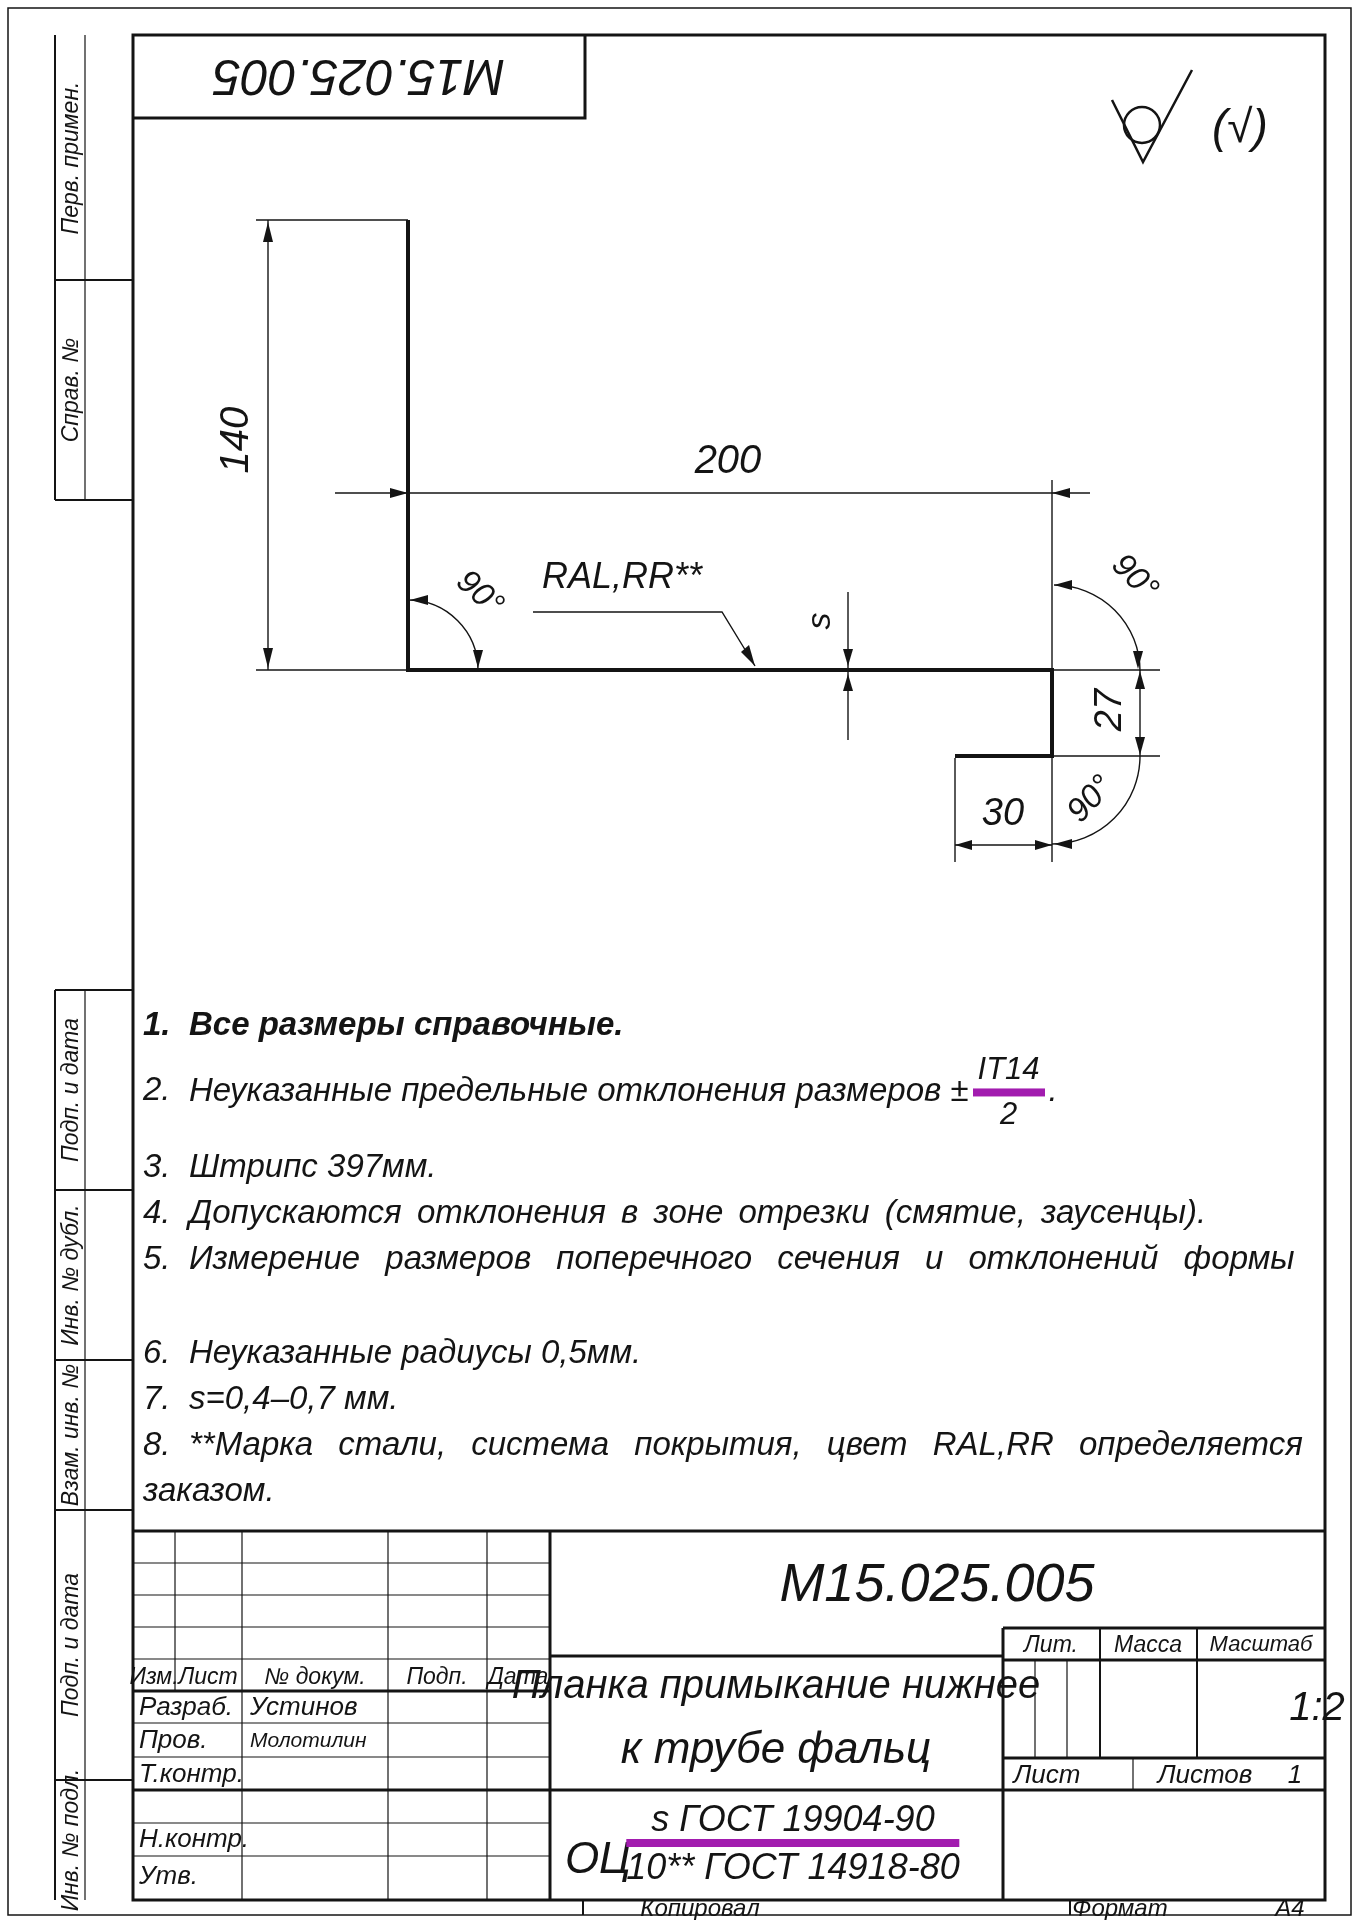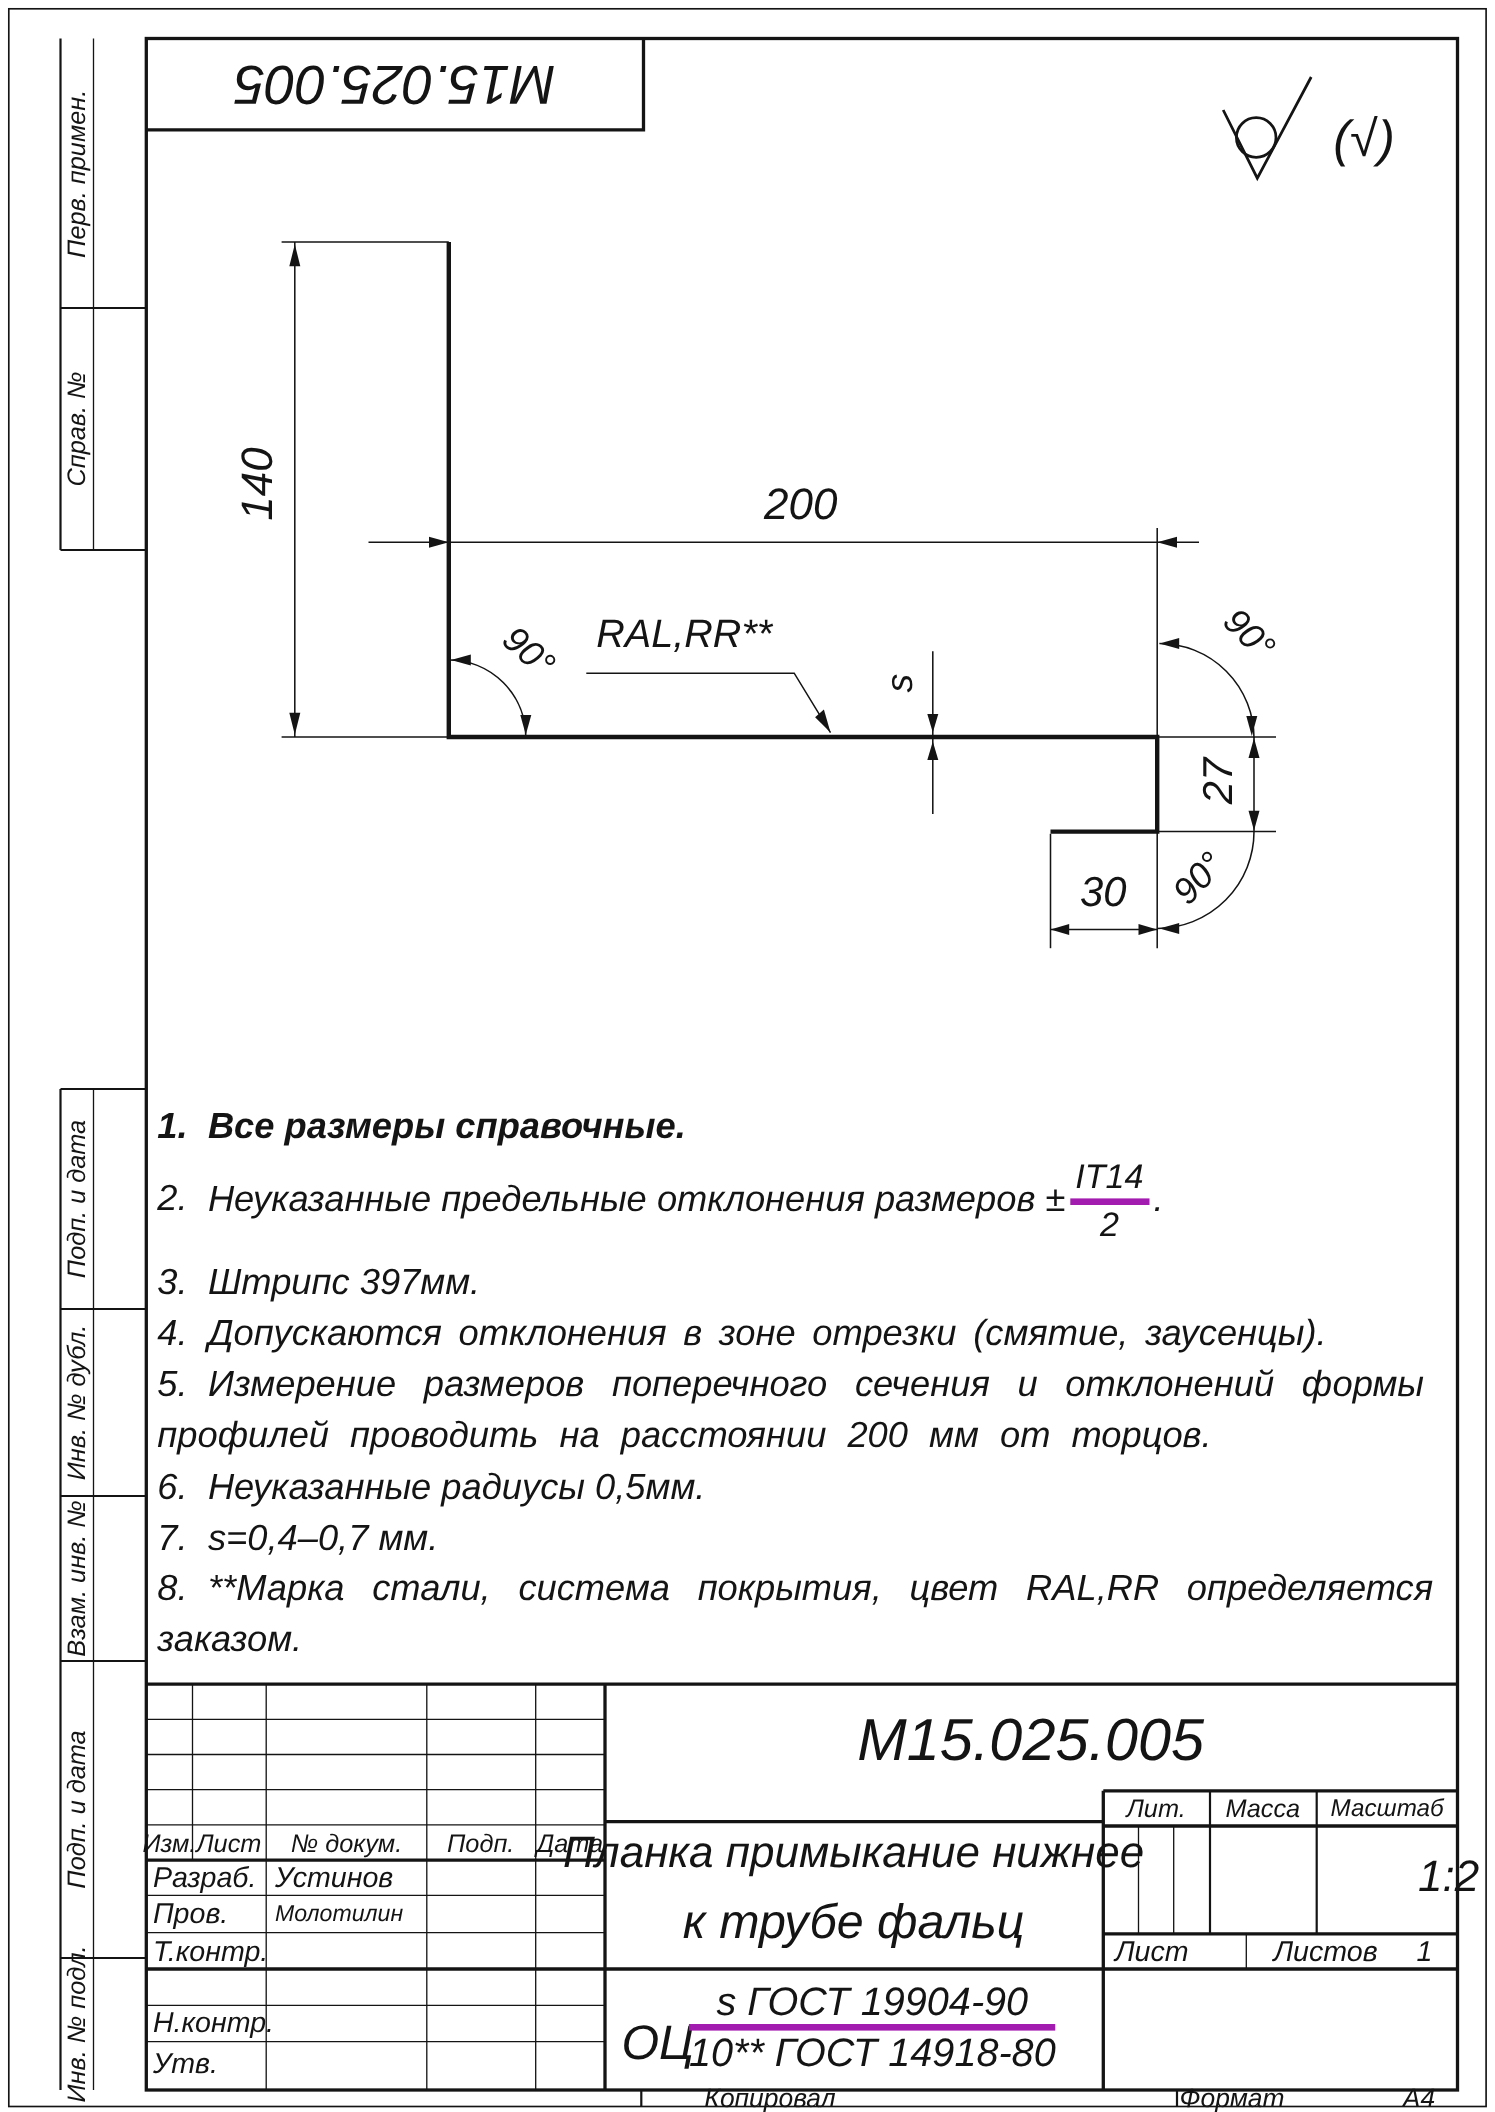--- a/index.html
+++ b/index.html
@@ -8,21 +8,21 @@
   .layer{position:absolute;left:0;top:0;}
   .t{position:absolute;white-space:nowrap;font-style:italic;line-height:1;
      transform:translate(-50%,-50%);color:#141414;}
   .tl{position:absolute;white-space:nowrap;font-style:italic;line-height:1.05;
       transform:translate(0,-50%);color:#141414;}
   .nnum{display:inline-block;min-width:46px;}
   .sp16{word-spacing:16px;}
   .sp10{word-spacing:10px;}
   .sp6{word-spacing:6px;}
   .frac{display:inline-block;text-align:center;vertical-align:middle;margin:0 4px;}
-  .frac .ft{display:block;border-bottom:6px solid #a21caf;padding:0 5px 2px 5px;}
+  .frac .ft{display:block;border-bottom:8px solid #a21caf;padding:0 5px 2px 5px;}
   .frac .fb{display:block;padding-top:2px;}
 </style>
 </head>
 <body>
 
 <div class="sheet">
 
   <svg class="layer" width="1359" height="1920" viewBox="0 0 1359 1920">
 
     <rect x="8" y="8" width="1343" height="1907" fill="none" stroke="#141414" stroke-width="1.5"></rect>
@@ -131,23 +131,20 @@
   </div>
   <div class="tl" style="left:143px;top:1166px;font-size:33px;">
     <span class="nnum">3.</span><span>Штрипс 397мм.</span>
   </div>
   <div class="tl" style="left:143px;top:1212px;font-size:33px;">
     <span class="nnum">4.</span><span class="sp6">Допускаются отклонения в зоне отрезки (смятие, заусенцы).</span>
   </div>
   <div class="tl" style="left:143px;top:1258px;font-size:33px;">
     <span class="nnum">5.</span><span class="sp16">Измерение размеров поперечного сечения и отклонений формы</span>
   </div>
-  <div class="tl" style="left:143px;top:1305px;font-size:33px;">
-    <span class="sp10">профилей проводить на расстоянии 200 мм от торцов.</span>
-  </div>
   <div class="tl" style="left:143px;top:1352px;font-size:33px;">
     <span class="nnum">6.</span><span>Неуказанные радиусы 0,5мм.</span>
   </div>
   <div class="tl" style="left:143px;top:1398px;font-size:33px;">
     <span class="nnum">7.</span><span>s=0,4–0,7 мм.</span>
   </div>
   <div class="tl" style="left:143px;top:1444px;font-size:33px;">
     <span class="nnum">8.</span><span class="sp16">**Марка стали, система покрытия, цвет RAL,RR определяется</span>
   </div>
   <div class="tl" style="left:143px;top:1490px;font-size:33px;">

